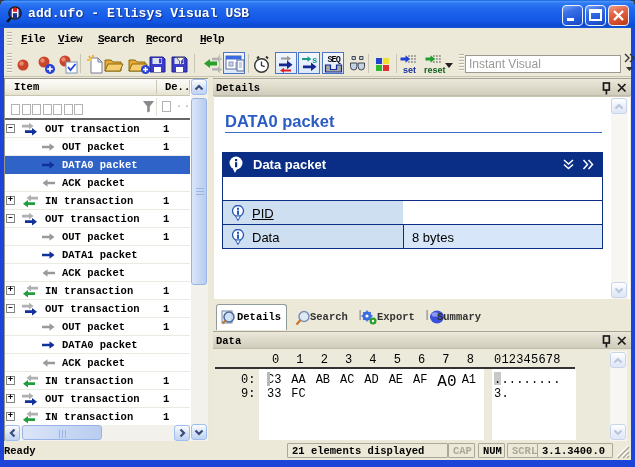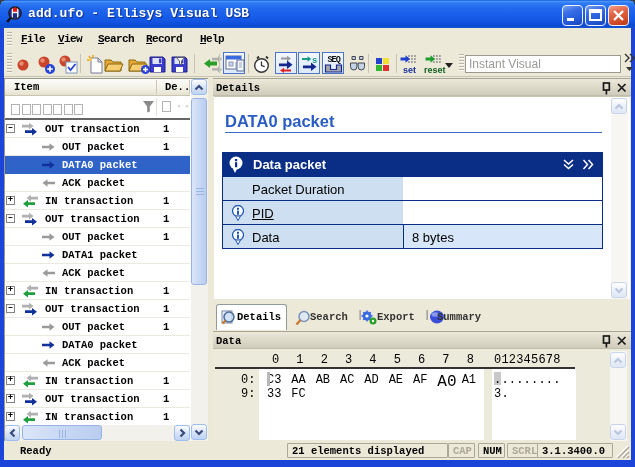--- a/index.html
+++ b/index.html
@@ -461,23 +461,20 @@
         </svg>
         <span style="position:absolute;left:30px;top:4px;">Data packet</span>
         <svg style="position:absolute;right:27px;top:6px" width="13" height="11">
           <path d="M2 1 l4.5 4 4.5 -4 M2 5.5 l4.5 4 4.5 -4" stroke="#fff" stroke-width="1.5" fill="none"></path>
         </svg>
         <svg style="position:absolute;right:7px;top:6px" width="13" height="11">
           <path d="M1.5 1 l4 4.5 -4 4.5 M6.5 1 l4 4.5 -4 4.5" stroke="#fff" stroke-width="1.5" fill="none"></path>
         </svg>
       </div>
       <div class="row">
-        <div class="lc">
-          <span style="position:absolute;left:29px;top:5px;">Packet Duration</span>
-        </div>
       </div>
       <div class="row">
         <div class="lc">
           <svg style="position:absolute;left:8px;top:4px" width="15" height="17">
           <circle cx="7" cy="6" r="5.5" fill="#fff" stroke="#2255b8" stroke-width="1.3"></circle>
           <path d="M4.5 11 l2.5 4.5 l2.5 -4.5 z" fill="#fff" stroke="#2255b8" stroke-width="1"></path>
           <rect x="6" y="2.8" width="2" height="2" fill="#2255b8"></rect>
             <rect x="6" y="5.6" width="2" height="4.2" fill="#2255b8"></rect>
         </svg>
           <span style="position:absolute;left:29px;top:5px;text-decoration:underline;">PID</span>
@@ -589,21 +586,21 @@
     <span class="abs mono" style="left:27px;top:38px;font-size:12px;">9:</span>
     <span class="abs mono" style="left:53.00px;top:38px;font-size:12px;">33</span>
     <span class="abs mono" style="left:77.33px;top:38px;font-size:12px;">FC</span>
     <div class="abs" style="left:53px;top:23px;width:3px;height:14px;background:#b8b8b8;"></div>
     <div class="abs" style="left:280px;top:23px;width:7px;height:13px;background:#c8c8c8;"></div>
     <span class="abs mono" style="left:280px;top:24px;font-size:12px;letter-spacing:0.2px;">.........</span>
     <span class="abs mono" style="left:280px;top:38px;font-size:12px;letter-spacing:0.2px;">3.</span>
   </div>
 
   <div id="status" class="abs">
-    <span style="position:absolute;left:0px;top:3px;padding-left:16px;">Ready</span>
+    <span style="position:absolute;left:0px;top:3px;">Ready</span>
     <div class="sbox" style="left:283px;width:161px;">21 elements displayed</div>
     <div class="sbox" style="left:444px;width:27px;color:#aca899;">CAP</div>
     <div class="sbox" style="left:474px;width:27px;">NUM</div>
     <div class="sbox" style="left:503px;width:31px;color:#aca899;">SCRL</div>
     <div class="sbox" style="left:533px;width:76px;">3.1.3400.0</div>
     <svg class="abs" style="left:611px;top:2px" width="15" height="15">
       <path d="M13 2 L2 13 M13 7 L7 13 M13 11 L11 13" stroke="#fff" stroke-width="1.5"></path>
       <path d="M14 3 L3 14 M14 8 L8 14 M14 12 L12 14" stroke="#aca899" stroke-width="1.5"></path>
     </svg>
   </div>

